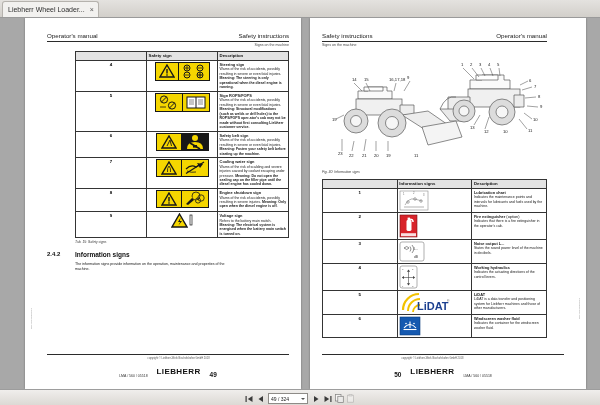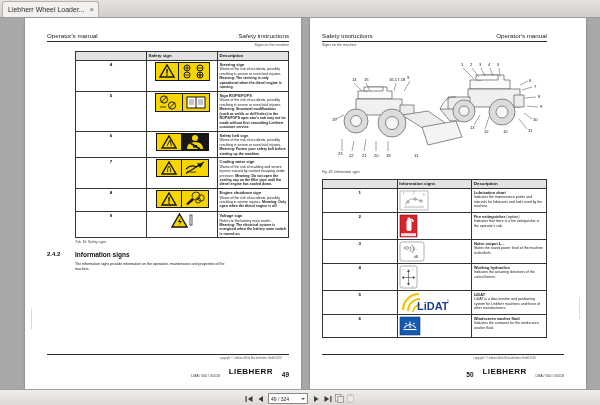--- a/index.html
+++ b/index.html
@@ -93,21 +93,21 @@
   .h2{display:flex;gap:6px;font-size:6.5px;font-weight:bold;color:#101010;margin-top:7px;}
   .h2 .num{width:22px;font-size:6px;}
   .body-p{font-size:3.6px;line-height:1.35;color:#161616;margin-top:4px;margin-left:28px;width:150px;}
   
   .figwrap{margin-top:10px;position:relative;height:118px;}
   .figcap{font-size:3.4px;font-style:italic;color:#3a3a3a;margin-top:1px;}
   
   .pfooter{
     position:absolute;left:22px;right:12px;bottom:11px;
     border-top:.6px solid #2b2b2b;padding-top:2px;
-    display:flex;align-items:flex-end;justify-content:flex-end;
+    display:flex;align-items:flex-end;justify-content:center;
   }
   .page-right .pfooter{left:12px;right:22px;}
   .copy{font-size:2.6px;color:#555;text-align:center;line-height:1.2;}
   .brand{
     font-size:8px;font-weight:bold;letter-spacing:.4px;color:#111;
     text-align:center;line-height:1;
   }
   .docid{font-size:3.5px;color:#333;}
   .pgno{font-size:6.5px;font-weight:bold;color:#111;}
   .sidetext{

